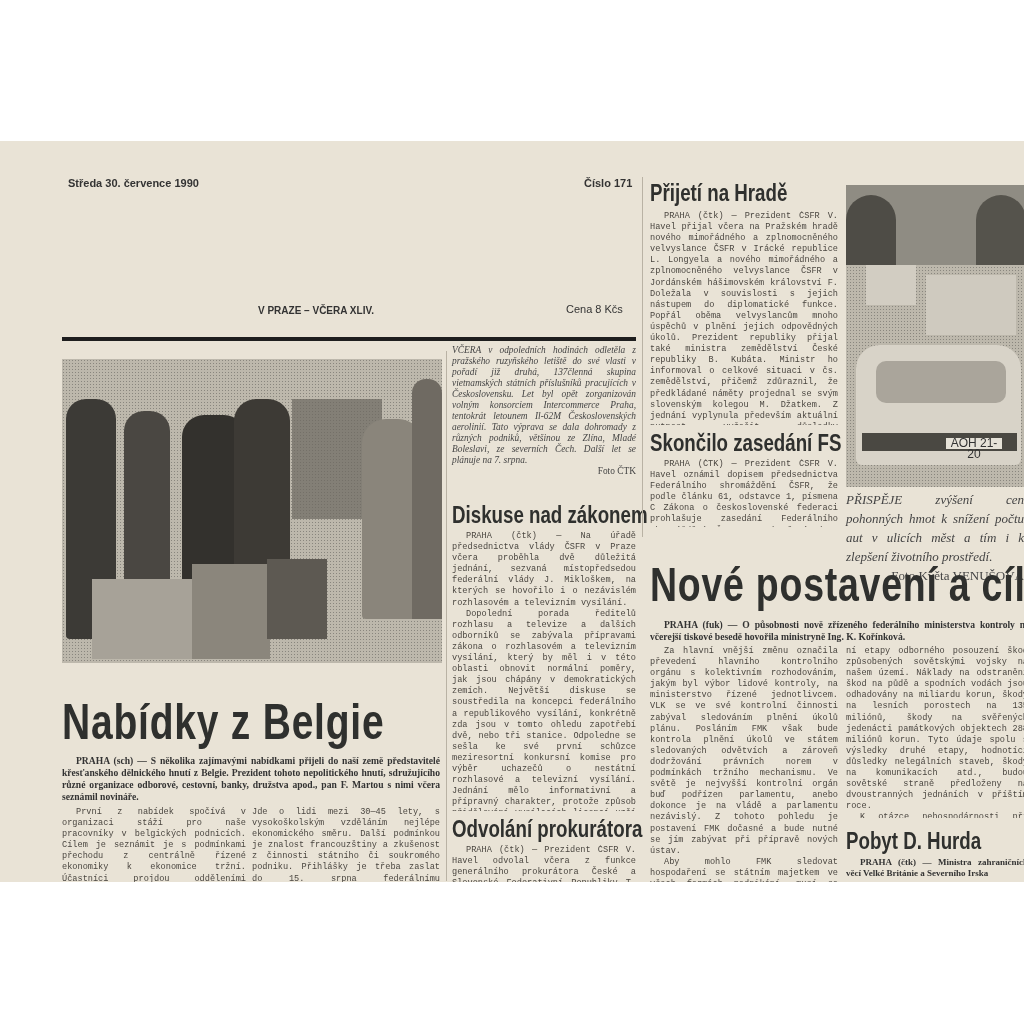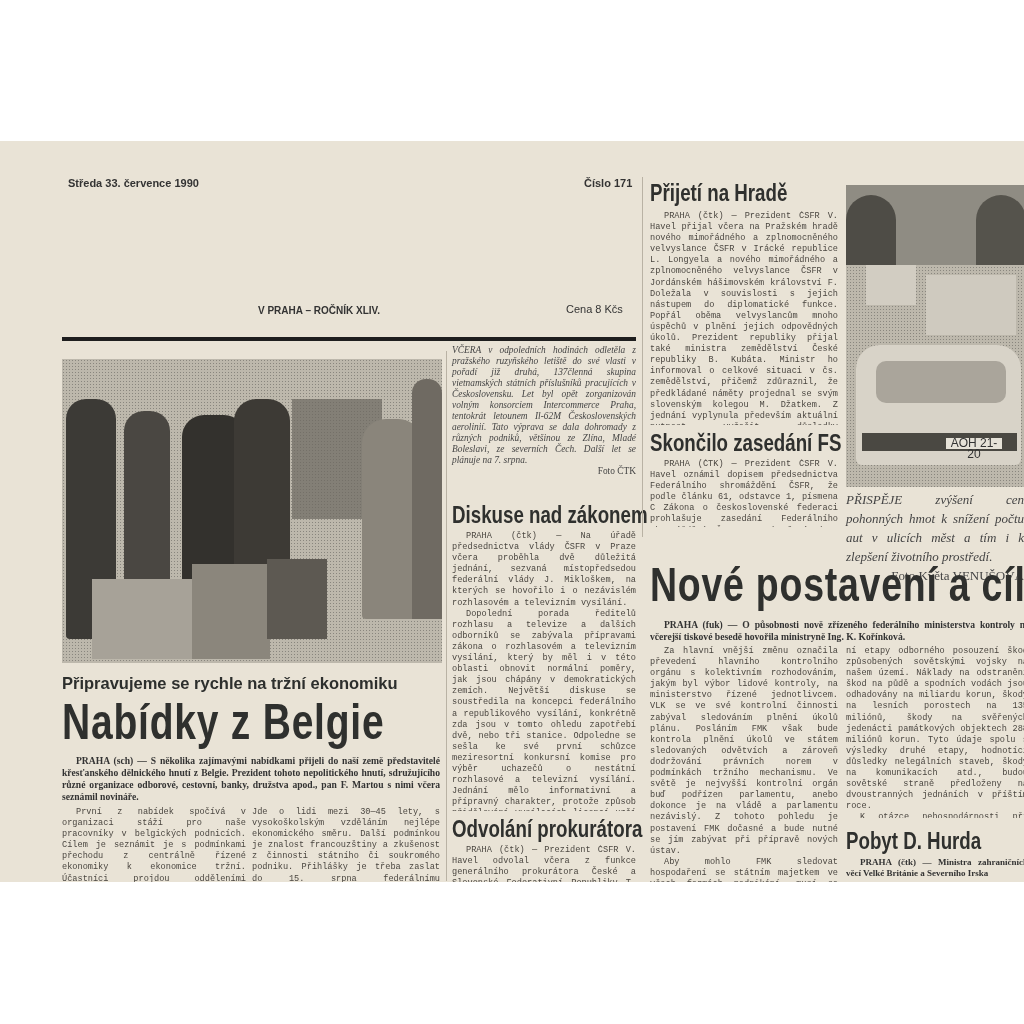--- a/index.html
+++ b/index.html
@@ -19,42 +19,41 @@
   .halftone { position:absolute; inset:0; background-image: radial-gradient(rgba(40,40,40,.35) 0.7px, transparent 0.9px); background-size:3px 3px; }
   .vrule { position:absolute; width:1px; background:#b9b2a4; }
   p { margin:0; }
   .indent { text-indent:14px; }
 </style>
 </head>
 <body>
 
 <div class="paper">
 
-  <div class="abs meta" style="left:68px;top:36px;">Středa 33. července 1990</div>
+  <div class="abs meta" style="left:68px;top:36px;">Středa 30. července 1990</div>
   <div class="abs meta" style="left:584px;top:36px;">Číslo 171</div>
-  <div class="abs meta" style="left:258px;top:164px;font-size:10px;">V PRAHA – ROČNÍK XLIV.</div>
+  <div class="abs meta" style="left:258px;top:164px;font-size:10px;">V PRAZE – VČERA XLIV.</div>
   <div class="abs meta" style="left:566px;top:162px;font-weight:normal;font-size:11px;">Cena 8 Kčs</div>
   <div class="abs rule" style="left:62px;top:196px;width:574px;height:4px;"></div>
 
   <div class="abs photo" style="left:62px;top:218px;width:380px;height:304px;">
     <div class="halftone"></div>
 
     <div class="abs" style="left:4px;top:40px;width:50px;height:240px;background:#3c3a36;border-radius:20px 20px 4px 4px;"></div>
     <div class="abs" style="left:62px;top:52px;width:46px;height:200px;background:#4a4742;border-radius:20px 20px 4px 4px;"></div>
     <div class="abs" style="left:120px;top:56px;width:64px;height:190px;background:#33312d;border-radius:22px 22px 4px 4px;"></div>
     <div class="abs" style="left:172px;top:40px;width:56px;height:180px;background:#3d3a35;border-radius:22px 22px 4px 4px;"></div>
     <div class="abs" style="left:230px;top:40px;width:90px;height:120px;background:#6b675f;opacity:.7;"></div>
     <div class="abs" style="left:300px;top:60px;width:60px;height:200px;background:#8a857b;border-radius:24px 24px 4px 4px;"></div>
     <div class="abs" style="left:350px;top:20px;width:30px;height:240px;background:#6f6a62;border-radius:14px 14px 0 0;"></div>
     <div class="abs" style="left:30px;top:220px;width:110px;height:80px;background:#a7a298;"></div>
     <div class="abs" style="left:130px;top:205px;width:78px;height:95px;background:#8b867c;"></div>
     <div class="abs" style="left:205px;top:200px;width:60px;height:80px;background:#5d5952;"></div>
   </div>
 
-  <div class="abs hl" style="left:62px;top:534px;font-size:16.5px;">Připravujeme se rychle na tržní ekonomiku</div>
   <div class="abs hl-cond" style="left:62px;top:556px;font-size:50px;letter-spacing:1px;">Nabídky z Belgie</div>
   <div class="abs body bold" style="left:62px;top:614px;width:378px;font-size:9.6px;line-height:12px;">
     <p class="indent">PRAHA (sch) — S několika zajímavými nabídkami přijeli do naší země představitelé křesťanského dělnického hnutí z Belgie. Prezident tohoto nepolitického hnutí, sdružujícího různé organizace odborové, cestovní, banky, družstva apod., pan F. Martou s nimi včera seznámil novináře.</p>
   </div>
   <div class="abs body" style="left:62px;top:666px;width:184px;height:76px;overflow:hidden;">
     <p class="indent">První z nabídek spočívá v organizaci stáží pro naše pracovníky v belgických podnicích. Cílem je seznámit je s podmínkami přechodu z centrálně řízené ekonomiky k ekonomice tržní. Účastníci projdou odděleními výrobního podniku, případně podniku služeb, získají poznatky o jejich řízení. Stáž se uskuteční již od poloviny října do konce listopadu t. r.</p>
   </div>
   <div class="abs body" style="left:252px;top:666px;width:188px;height:76px;overflow:hidden;">
     <p>Jde o lidi mezi 30—45 lety, s vysokoškolským vzděláním nejlépe ekonomického směru. Další podmínkou je znalost francouzštiny a zkušenost z činnosti státního či soukromého podniku. Přihlášky je třeba zaslat do 15. srpna federálnímu ministerstvu práce a sociálních věcí, kde se uskuteční výběr zájemců. Náklady stáží hradí belgická strana.</p>
   </div>

